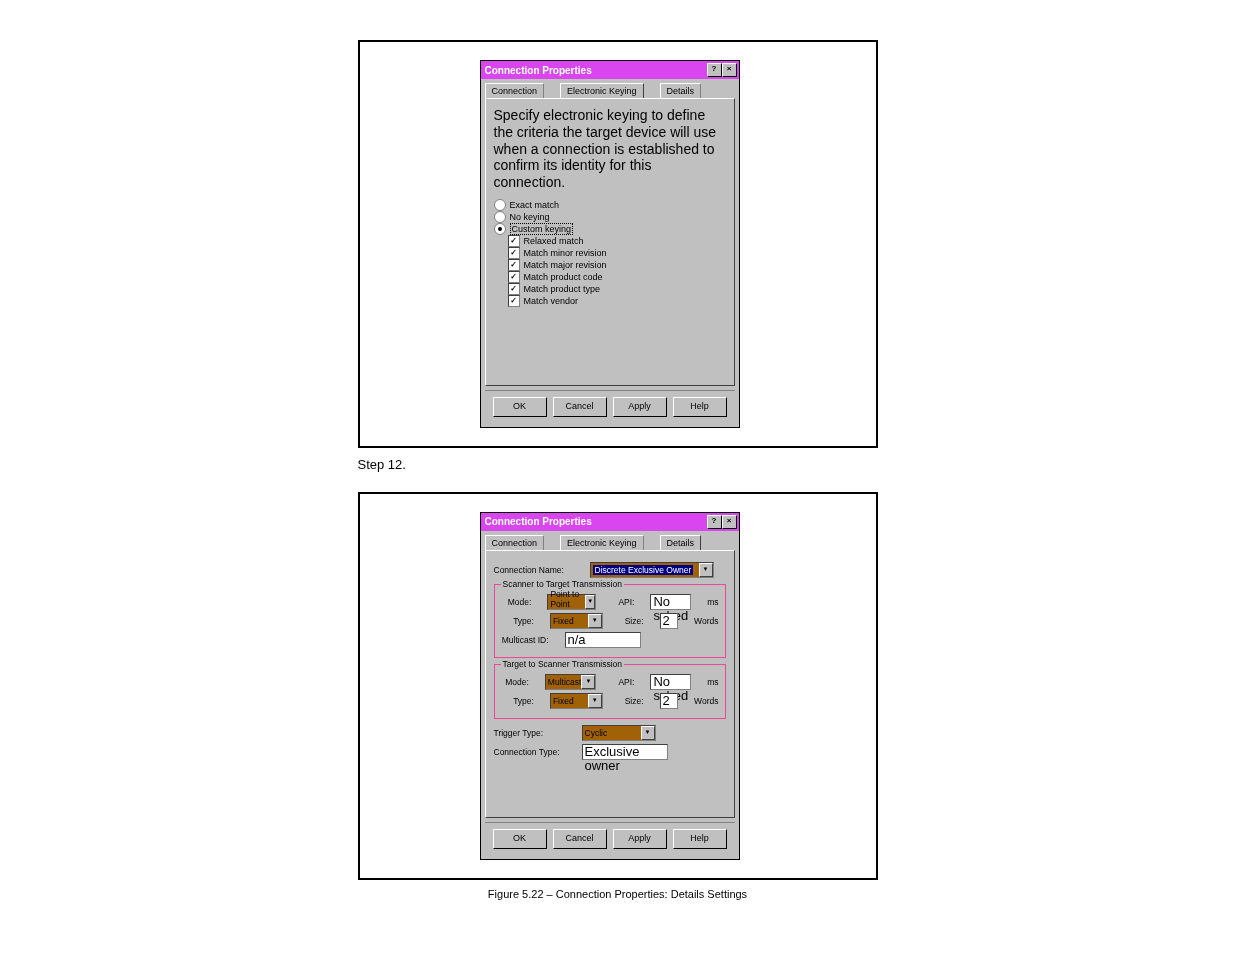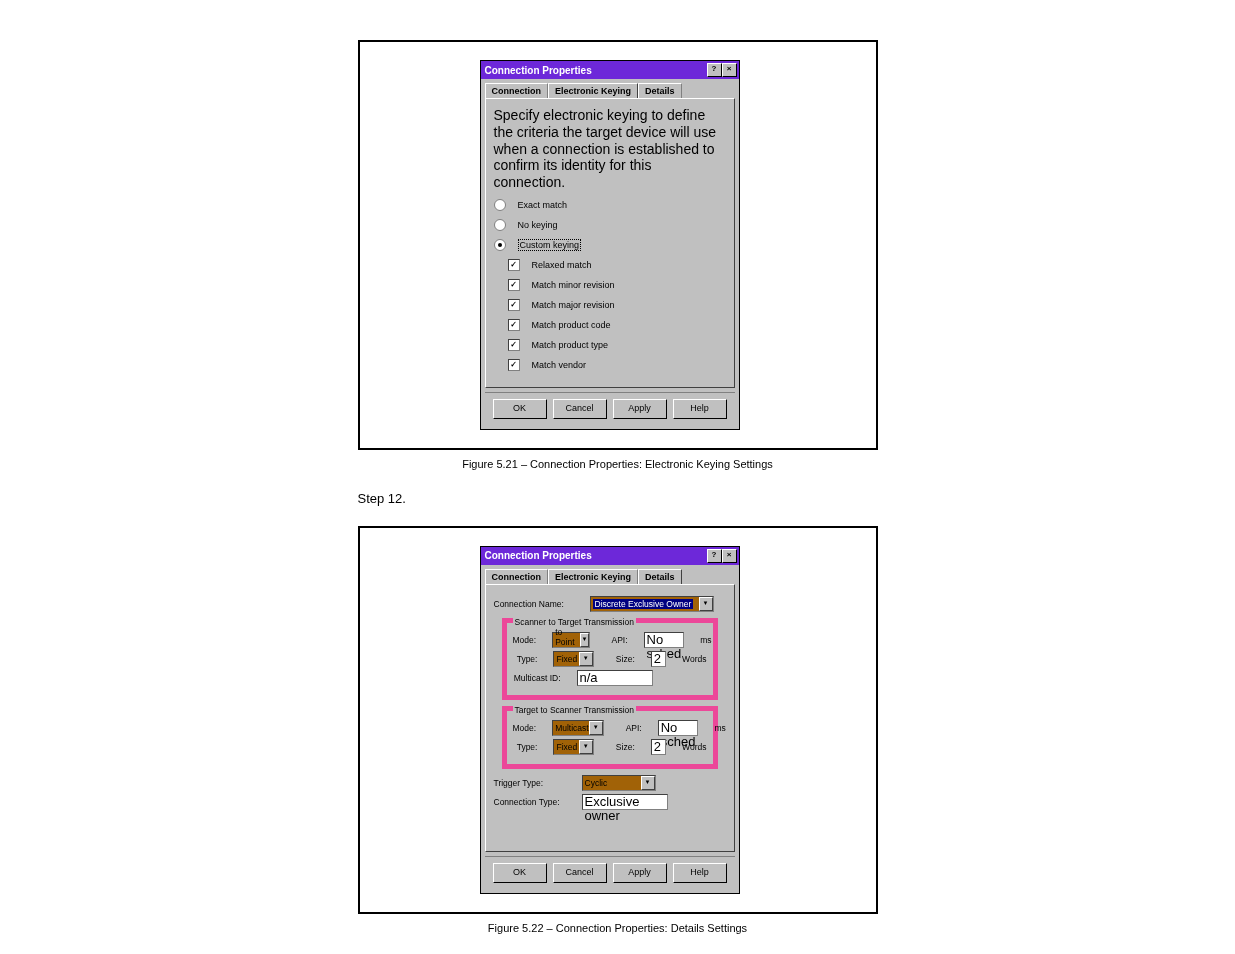--- a/index.html
+++ b/index.html
@@ -22,21 +22,21 @@
   }
   .dialog {
     background: #c0c0c0;
     border: 1px solid #000;
     width: 258px;
     margin-left: 70px;
     font-family: "MS Sans Serif", Tahoma, Arial, sans-serif;
     font-size: 9px;
   }
   .titlebar {
-    background: #6d28d9;
+    background: #d946ef;
     color: #fff;
     font-weight: bold;
     font-size: 10px;
     padding: 2px 2px 2px 4px;
     display: flex;
     justify-content: space-between;
     align-items: center;
   }
   .titlebar-btns {
     display: flex;
@@ -60,23 +60,22 @@
     margin: 4px 4px 0 4px;
     font-size: 9px;
   }
   .tab {
     padding: 2px 6px;
     background: #c0c0c0;
     border: 1px solid #808080;
     border-bottom: none;
     border-top-color: #fff;
     border-left-color: #fff;
-    margin-right: 0;
+    margin-right: 16px;
     position: relative;
-    font-weight: bold;
   }
   .tab.active {
     background: #c0c0c0;
     border-top-color: #fff;
     border-left-color: #fff;
     border-right-color: #404040;
     z-index: 2;
   }
   .tab-body {
     margin: 0 4px 4px 4px;
@@ -87,22 +86,22 @@
     min-height: 270px;
   }
   .instruct {
     font-size: 14px;
     margin-bottom: 8px;
     line-height: 1.2;
   }
   .radio-row, .check-row {
     display: flex;
     align-items: center;
-    gap: 12px;
-    margin: 8px 0;
+    gap: 4px;
+    margin: 0 0;
     font-size: 9px;
   }
   .radio {
     width: 10px; height: 10px;
     border: 1px solid #808080;
     border-radius: 50%;
     background: #fff;
     display: inline-flex;
     align-items: center;
     justify-content: center;
@@ -156,23 +155,23 @@
   .step-row {
     display: flex;
     gap: 10px;
     margin: 0 0 18px 0;
     font-size: 13px;
     line-height: 1.35;
   }
   .step-label { width: 60px; flex-shrink: 0; }
   .step-body { flex: 1; }
   .fieldset-inset {
-    border: 5px solid #ec4899;
+    border: 1px solid #ec4899;
     padding: 6px;
-    margin: 6px 8px;
+    margin: 6px 0;
     position: relative;
   }
   .legend {
     position: absolute;
     top: -6px;
     left: 6px;
     background: #c0c0c0;
     padding: 0 2px;
     font-size: 8.5px;
   }
@@ -299,21 +298,20 @@
         </div>
       </div>
       <div class="btn-row">
         <div class="btn">OK</div>
         <div class="btn">Cancel</div>
         <div class="btn">Apply</div>
         <div class="btn">Help</div>
       </div>
     </div>
   </div>
-  <div class="caption">Figure 5.21 – Connection Properties: Electronic Keying Settings</div>
 
   <div class="step-row">
     <div class="step-label">Step 12.</div>
   </div>
 
   <div class="figure-box">
     <div class="dialog">
       <div class="titlebar">
         <span>Connection Properties</span>
         <div class="titlebar-btns">

